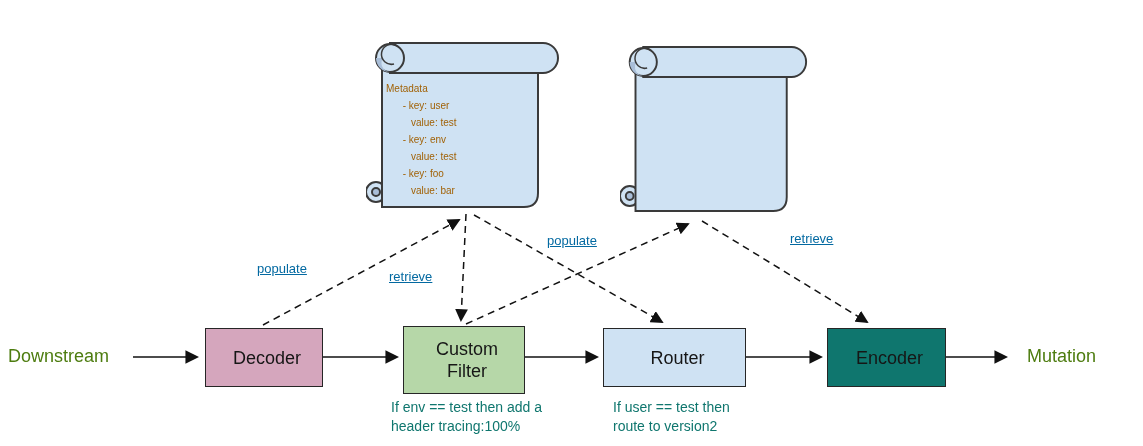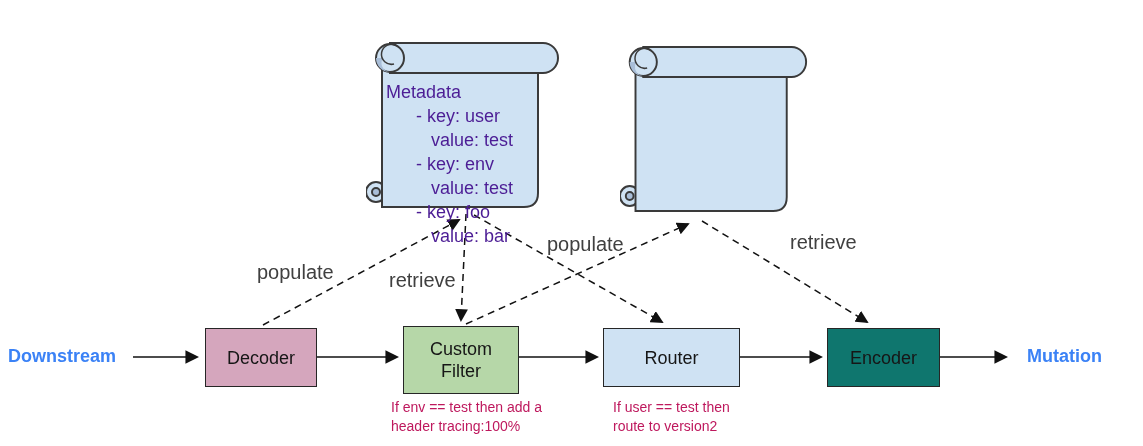--- a/index.html
+++ b/index.html
@@ -4,47 +4,47 @@
 <style>
   html,body{margin:0;padding:0;background:#ffffff;}
   .canvas{
     position:relative;width:1143px;height:446px;background:#ffffff;
     font-family:"Liberation Sans", sans-serif;color:#111111;overflow:hidden;
   }
   .arrow-layer{position:absolute;left:0;top:0;width:1143px;height:446px;}
   .node{
     position:absolute;display:flex;align-items:center;justify-content:center;
     border:1.6px solid #262626;font-size:18px;text-align:center;
-    white-space:pre-line;line-height:22px;color:#161616;
+    white-space:pre-line;line-height:22px;color:#161616;padding-left:6px;
   }
   .node-decoder{left:205px;top:328px;width:110px;height:57px;background:#d5a6bd;}
   .node-custom-filter{left:403px;top:326px;width:114px;height:66px;background:#b6d7a8;}
   .node-router{left:603px;top:328px;width:135px;height:57px;background:#cfe2f3;}
   .node-encoder{left:827px;top:328px;width:111px;height:57px;background:#0f766e;}
-  .endpoint{position:absolute;font-size:18px;color:#3b82f6;font-weight:bold;}
+  .endpoint{position:absolute;font-size:18px;color:#4d7c0f;}
   .endpoint-left{left:8px;top:346px;}
   .endpoint-right{left:1027px;top:346px;}
   .caption{
     position:absolute;font-size:14px;line-height:19px;white-space:pre;
-    color:#be185d;
+    color:#0f766e;
   }
   .caption-custom-filter{left:391px;top:398px;}
   .caption-router{left:601px;top:398px;margin-left:12px;}
-  .edge-label{position:absolute;font-size:20px;color:#404040;}
+  .edge-label{position:absolute;font-size:13px;color:#0369a1;text-decoration:underline;}
   .edge-label-populate-left{left:257px;top:261px;}
   .edge-label-retrieve-left{left:389px;top:269px;}
   .edge-label-populate-right{left:547px;top:233px;}
   .edge-label-retrieve-right{left:790px;top:231px;}
   .scroll{position:absolute;}
   .scroll-metadata{left:366px;top:36px;width:196px;height:178px;}
   .scroll-mutation{left:620px;top:40px;width:190px;height:178px;}
   .scroll svg{position:absolute;left:0;top:0;}
   .scroll-text{
-    position:absolute;left:20px;top:44px;font-size:18px;line-height:24px;
-    white-space:pre;color:#4c1d95;
+    position:absolute;left:20px;top:44px;font-size:10px;line-height:17px;
+    white-space:pre;color:#a16207;
   }
 </style>
 </head>
 <body>
 
 <div class="canvas">
 
   <svg class="arrow-layer" width="1143" height="446" viewBox="0 0 1143 446">
     <defs>
       <marker id="ah" viewBox="0 0 10 10" refX="8.5" refY="5" markerWidth="8.5" markerHeight="8.5" orient="auto-start-reverse">

